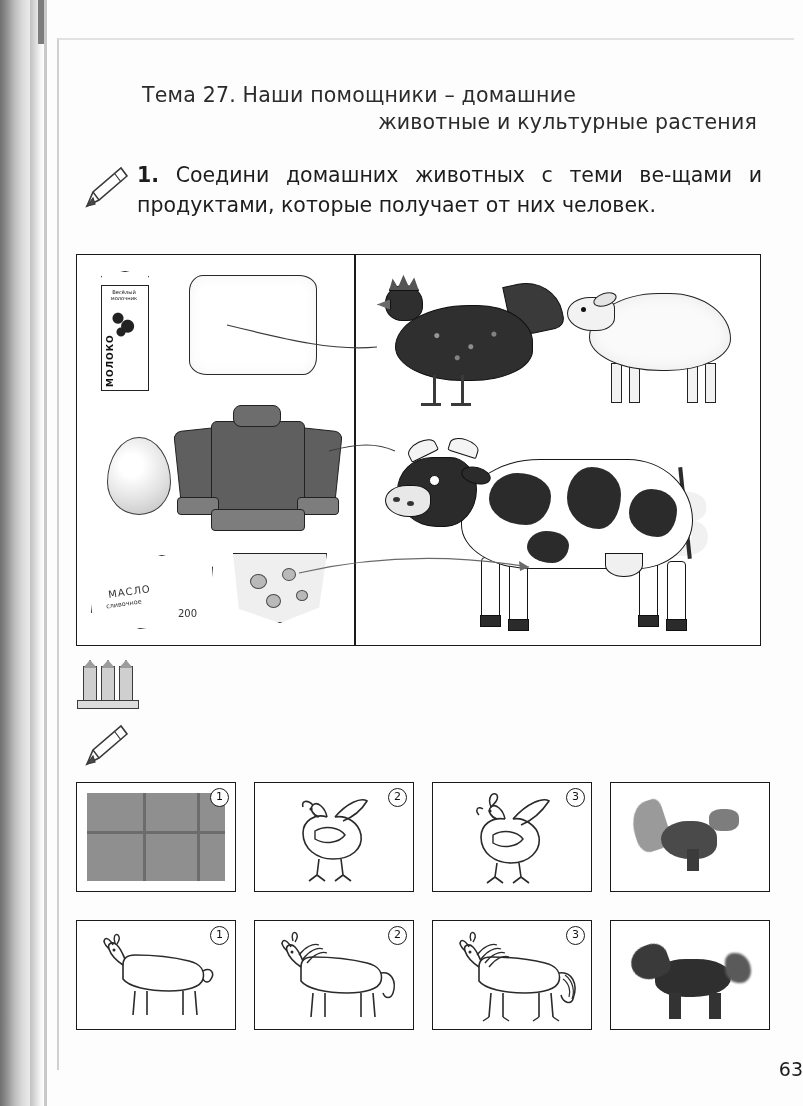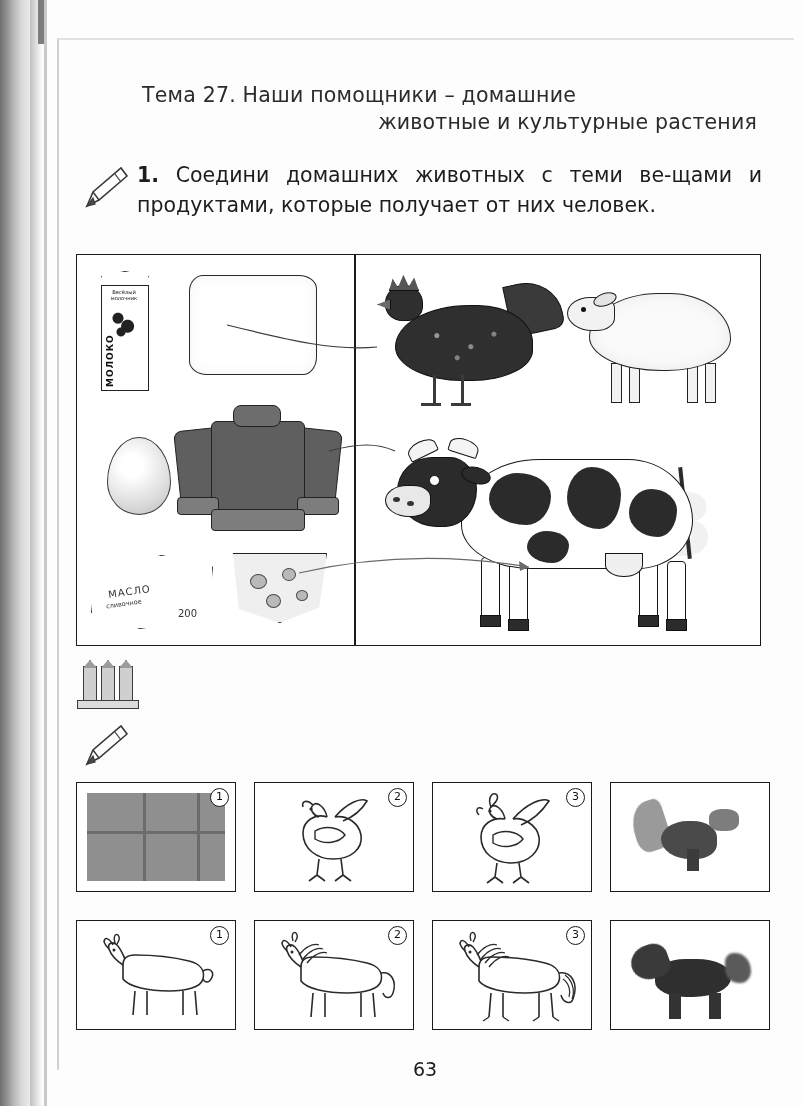--- a/index.html
+++ b/index.html
@@ -456,21 +456,21 @@
     position: absolute; left: 10px; top: 10px; width: 138px; height: 88px;
     background: #8f8f8f;
   }
   .ink-block .ln1 { position: absolute; left: 56px; top: 0; width: 3px; height: 88px; background: #6c6c6c; }
   .ink-block .ln2 { position: absolute; left: 0; top: 38px; width: 138px; height: 3px; background: #6c6c6c; }
   .ink-block .ln3 { position: absolute; left: 110px; top: 0; width: 3px; height: 88px; background: #6c6c6c; }
 
   .page-number {
     position: absolute;
     left: 0; right: 0; top: 1058px;
-    text-align: center;
+    text-align: right;
     font-size: 19px;
     color: #1d1d1d;
   }
   
   .blob-bird {
     position: absolute; left: 20px; top: 14px; width: 116px; height: 80px;
   }
   .blob-bird .b1 { position:absolute; left:2px; top:4px; width:34px; height:50px; background:#9a9a9a; border-radius:60% 20% 40% 30%; transform: rotate(-18deg); filter: blur(0.6px);}
   .blob-bird .b2 { position:absolute; left:30px; top:24px; width:56px; height:38px; background:#4a4a4a; border-radius:50% 45% 40% 55%; filter: blur(0.6px);}
   .blob-bird .b3 { position:absolute; left:78px; top:12px; width:30px; height:22px; background:#7d7d7d; border-radius:40%; filter: blur(0.6px);}

